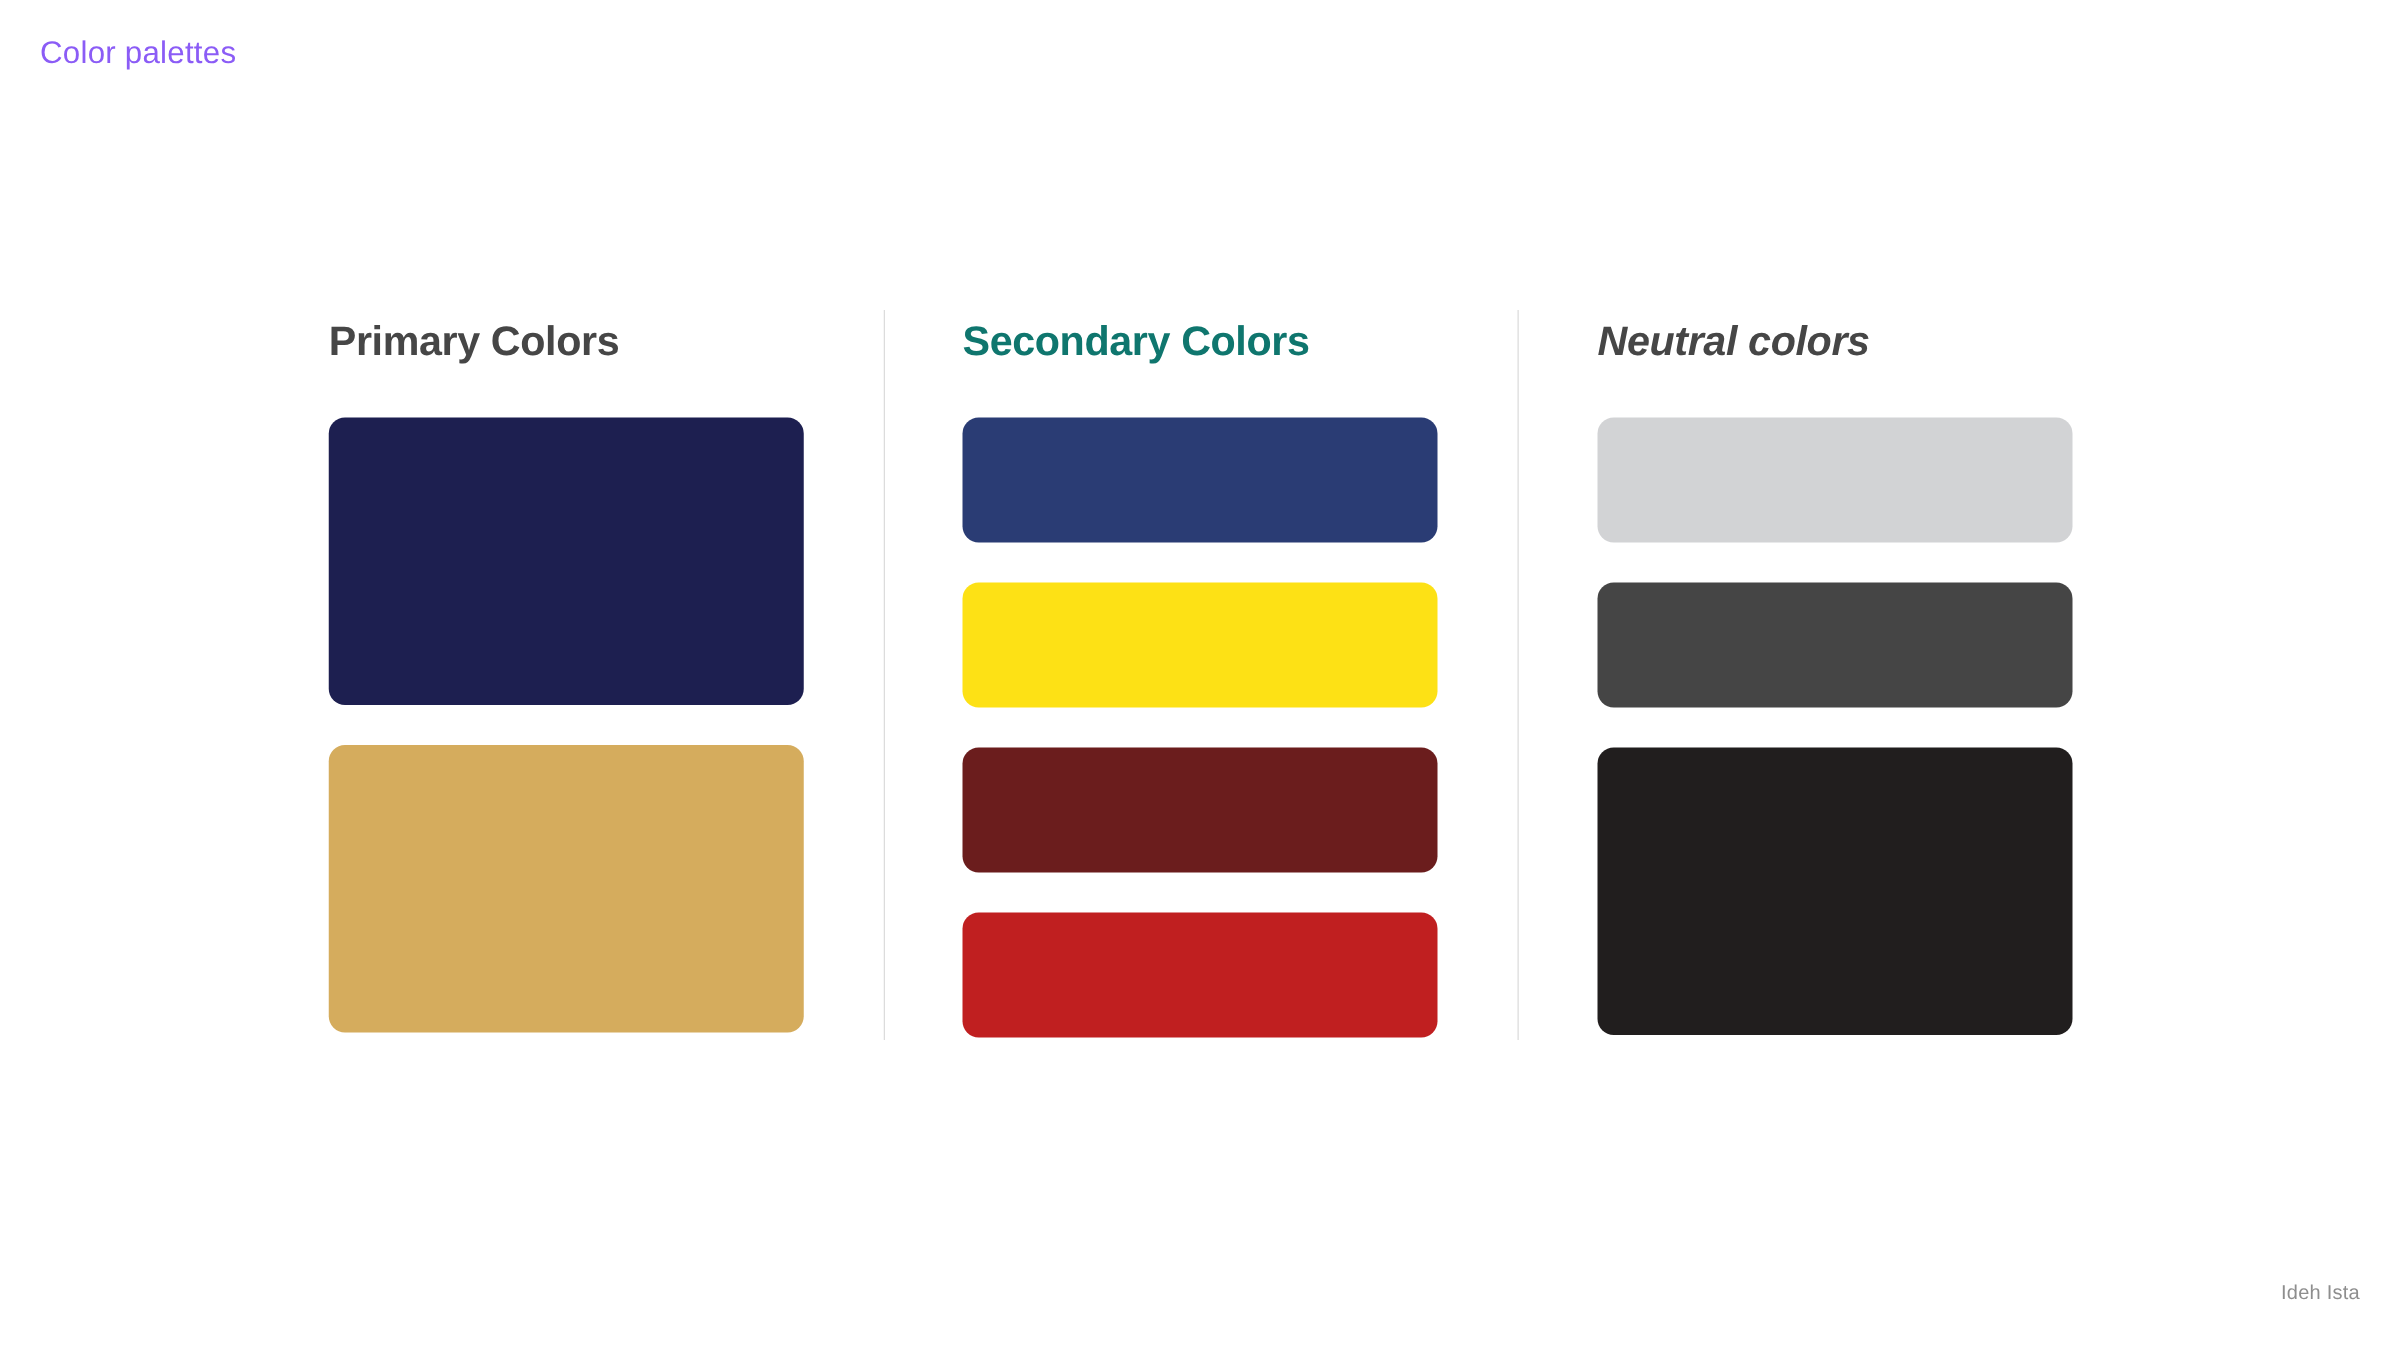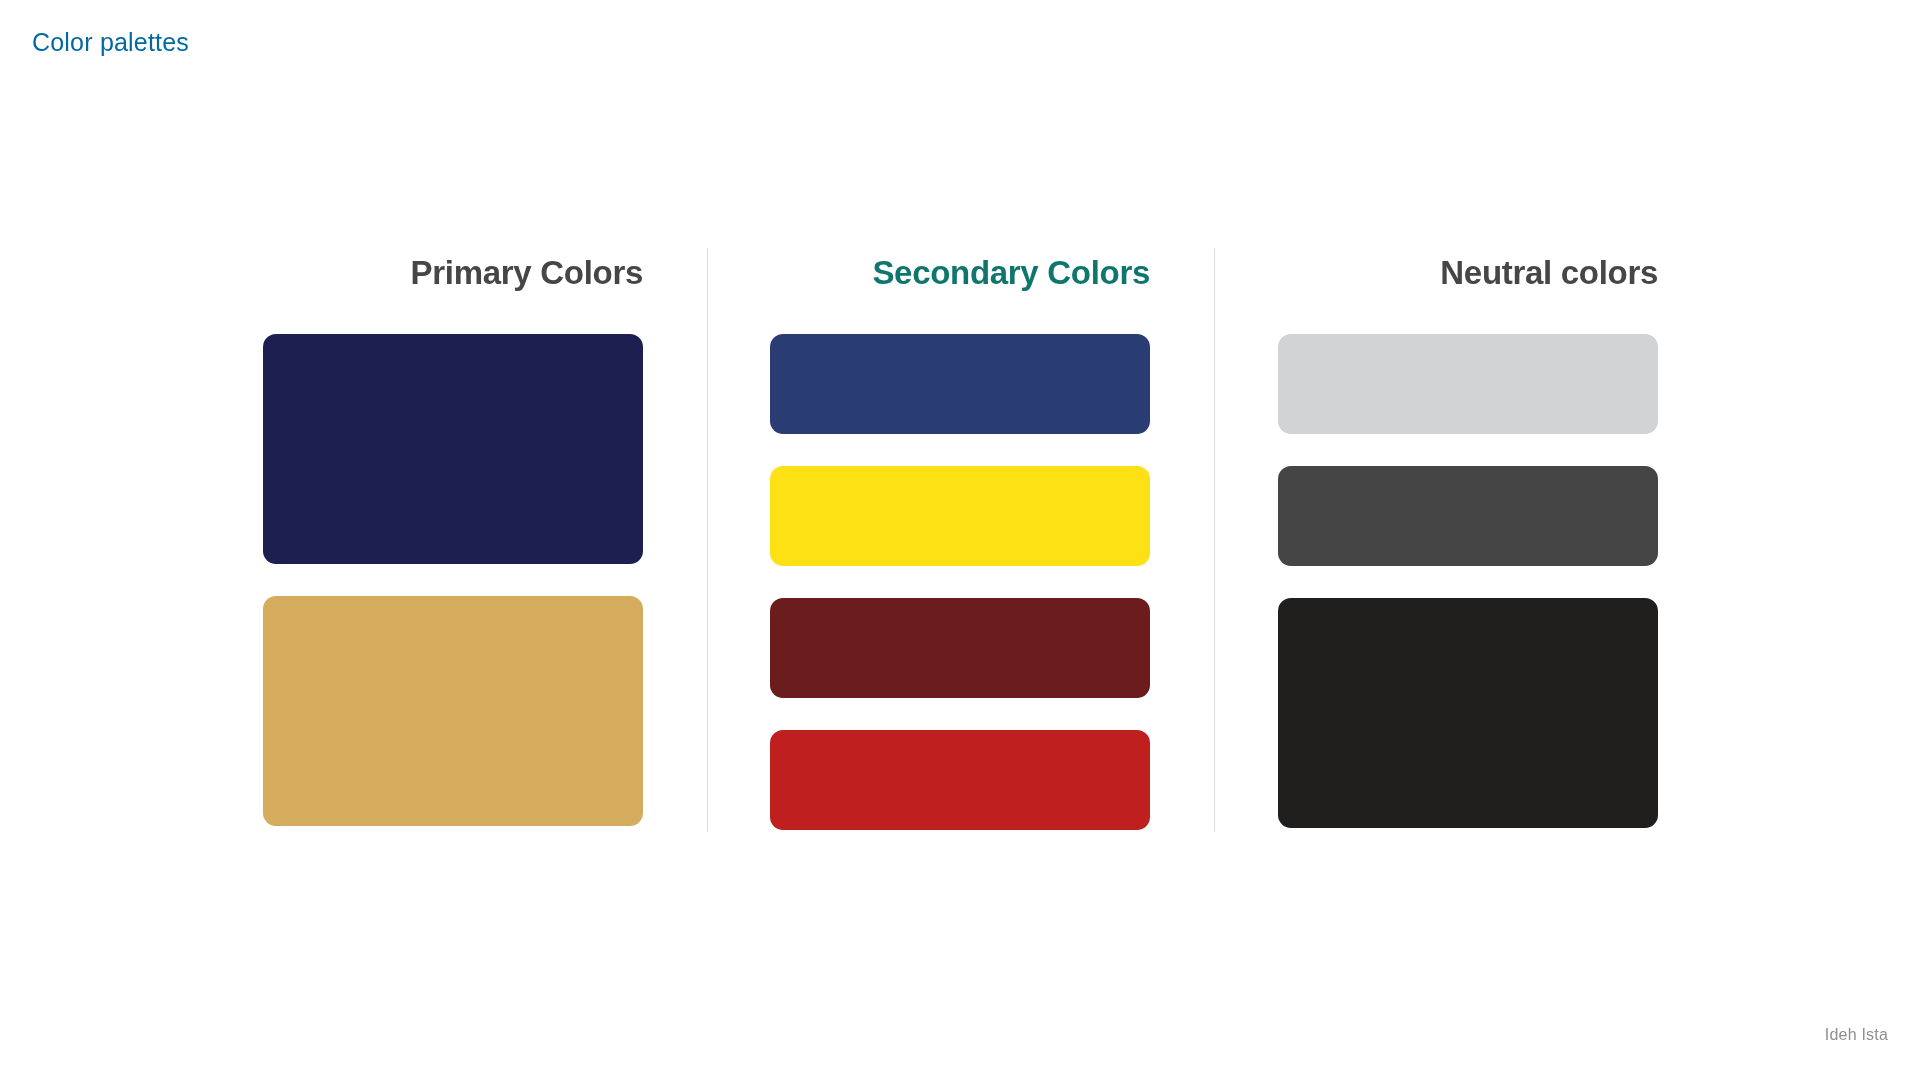--- a/index.html
+++ b/index.html
@@ -37,27 +37,27 @@
     height: 600px;
   }
 
   .column {
     position: absolute;
     top: 0;
     height: 600px;
   }
   .col-primary   { left: 263px;  width: 380px; }
   .col-secondary { left: 770px;  width: 380px; }
-  .col-neutral   { left: 1278px; width: 380px; }
+  .col-neutral   { left: 1278px; width: 380px; font-style: italic; }
 
   .col-heading {
     font-size: 33px;
     font-weight: 700;
     color: #464646;
-    text-align: right;
+    text-align: left;
     letter-spacing: -0.3px;
     line-height: 1;
     margin: 0;
     padding-top: 16px;
     white-space: nowrap;
   }
 
   .swatch-stack {
     position: absolute;
     left: 0;
@@ -93,21 +93,21 @@
     font-size: 16px;
     font-weight: 400;
     color: #8e8e8e;
     letter-spacing: 0.2px;
     white-space: nowrap;
   }
 </style>
 </head>
 <body style="background: rgb(255, 255, 255);">
 
-<div class="slide-title" style="color: #0369a1;">Color palettes</div>
+<div class="slide-title" style="color: #8b5cf6;">Color palettes</div>
 
 <div class="board">
 
   <div class="divider divider-1" style="background: rgb(220, 220, 220);"></div>
   <div class="divider divider-2" style="background: rgb(220, 220, 220);"></div>
 
   <div class="column col-primary">
     <div class="col-heading" style="color: rgb(70, 70, 70);">Primary Colors</div>
     <div class="swatch-stack">
       <div class="swatch" style="background: rgb(29, 31, 80); height: 230px;"></div>

